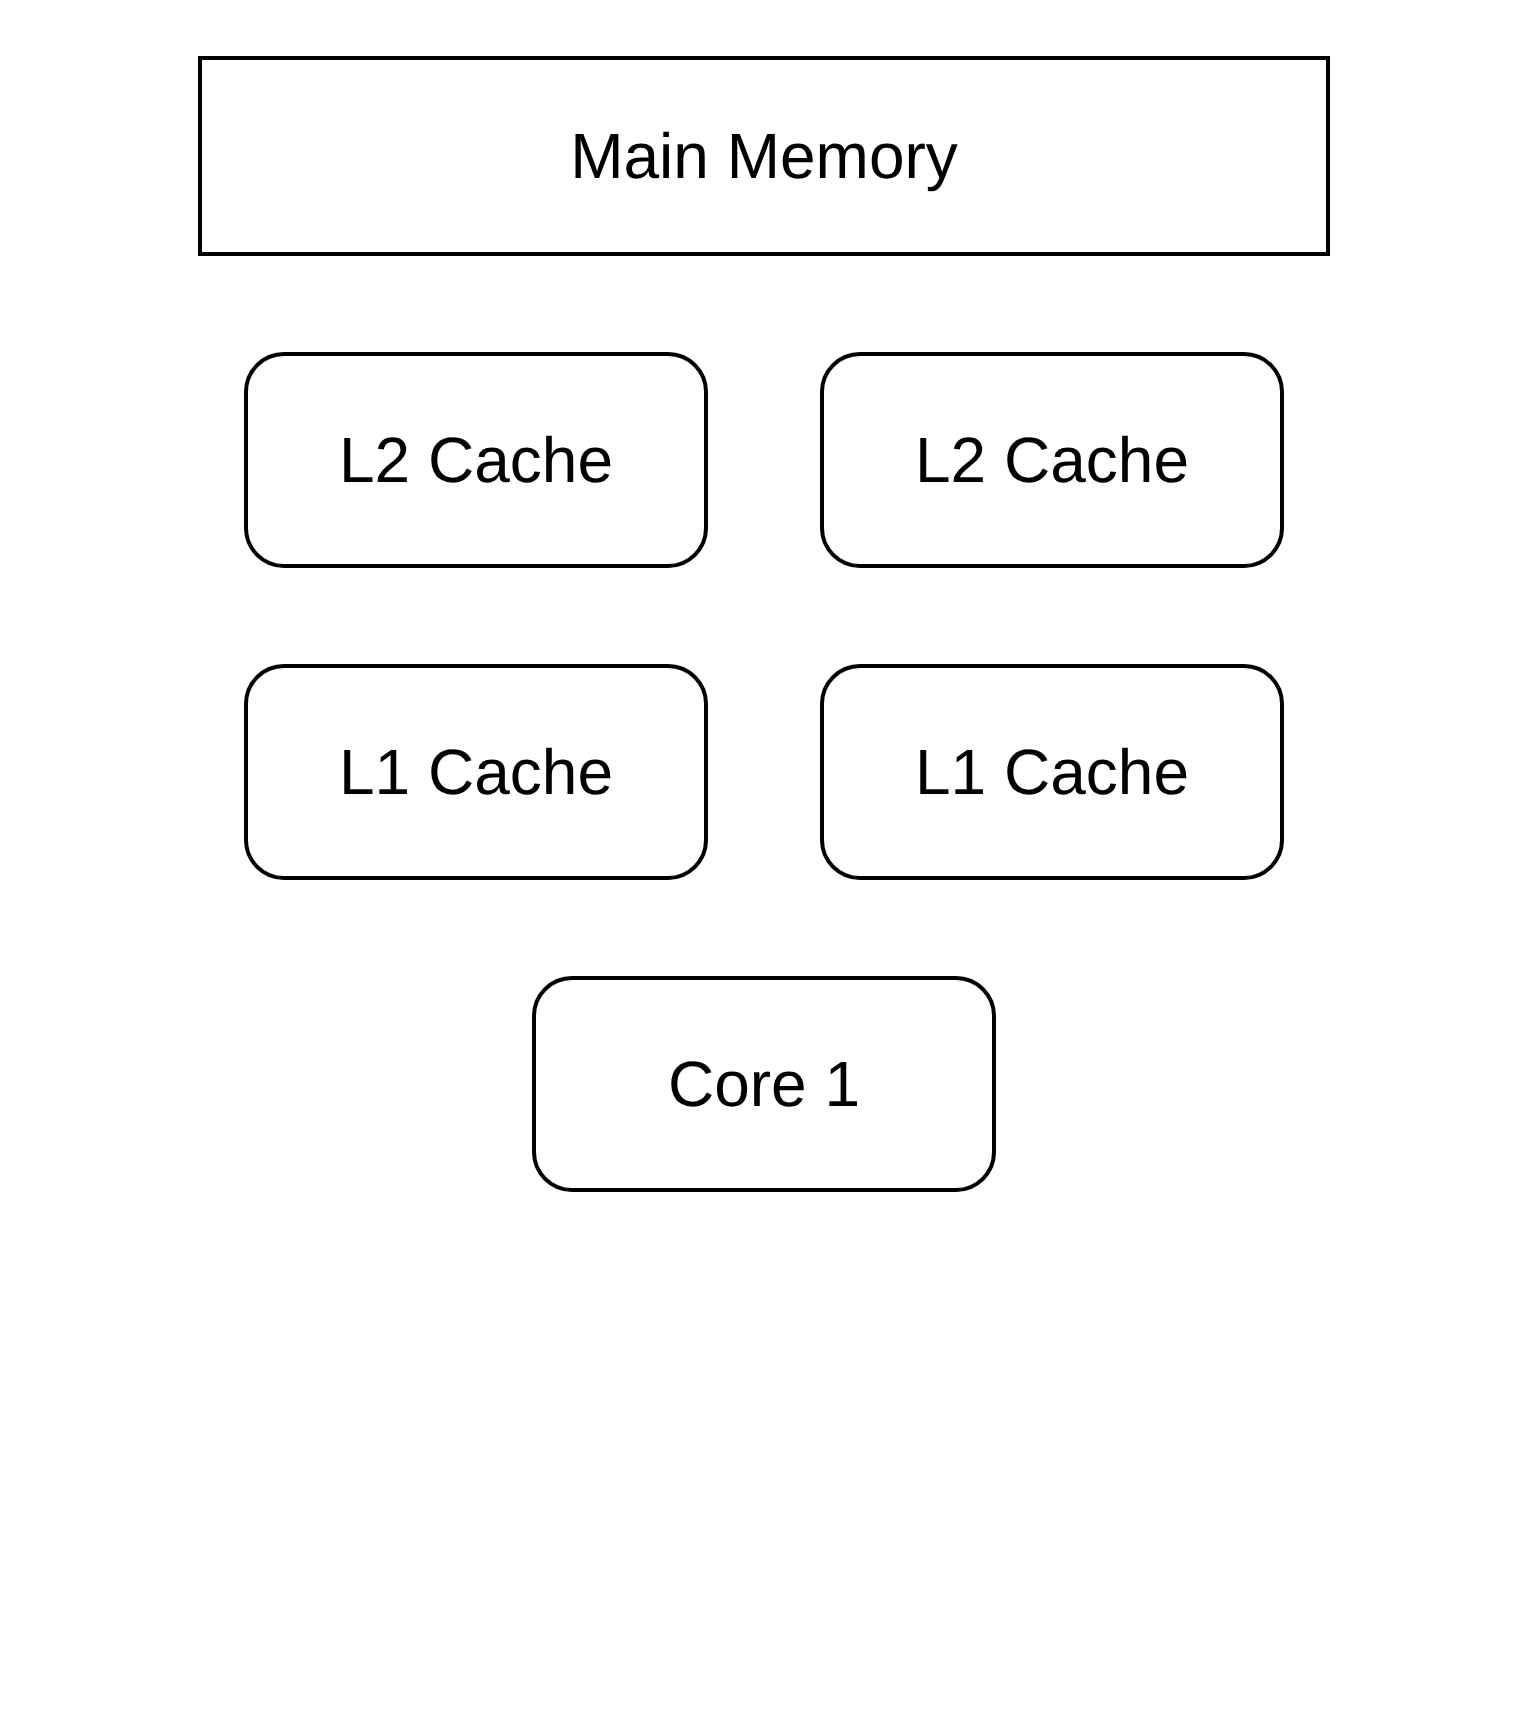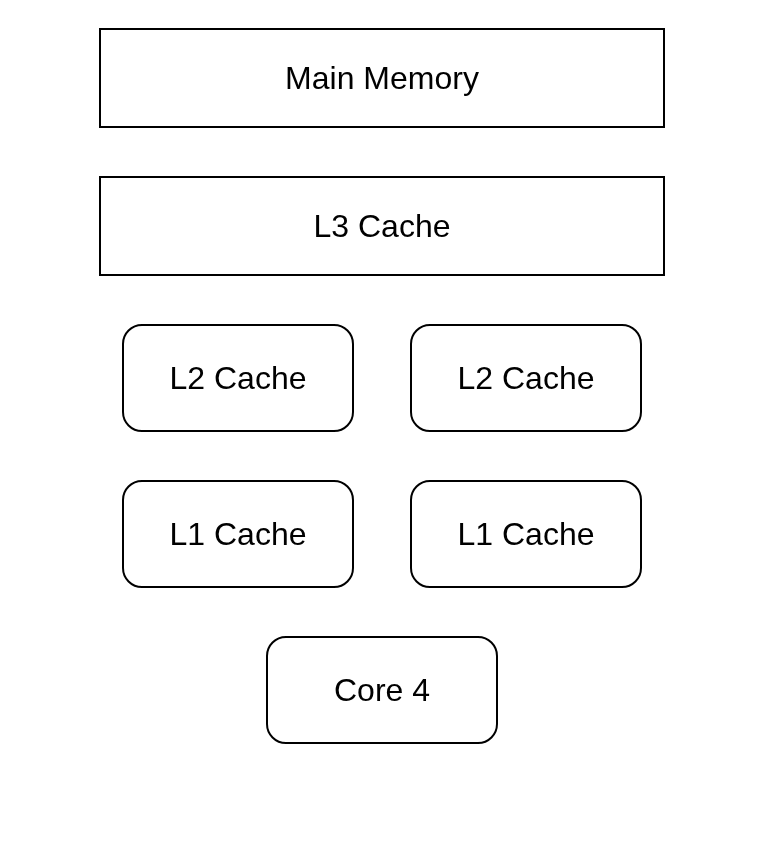--- a/index.html
+++ b/index.html
@@ -44,37 +44,34 @@
       border-radius: 20px;
     }
   </style>
 </head>
 <body>
 
 <div class="container">
   <div class="box wide-box">
     <span>Main Memory</span>
   </div>
-  <div class="box wide-box">
-    <span>L3 Cache</span>
-  </div>
   <div class="row">
     <div class="box small-box">
       <span>L2 Cache</span>
     </div>
     <div class="box small-box">
       <span>L2 Cache</span>
     </div>
   </div>
   <div class="row">
     <div class="box small-box">
       <span>L1 Cache</span>
     </div>
     <div class="box small-box">
       <span>L1 Cache</span>
     </div>
   </div>
   <div class="row">
     <div class="box small-box">
-      <span>Core 4</span>
+      <span>Core 1</span>
     </div>
   </div>
 </div>
 
 </body></html>

